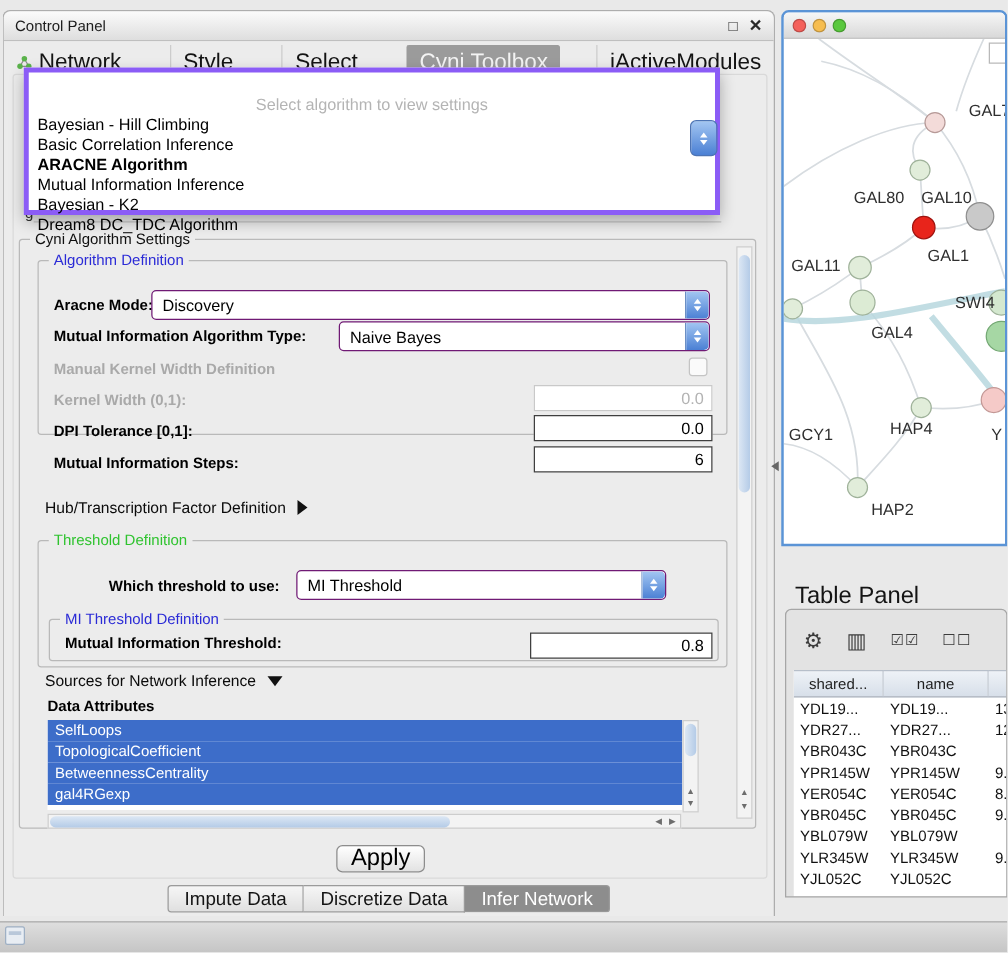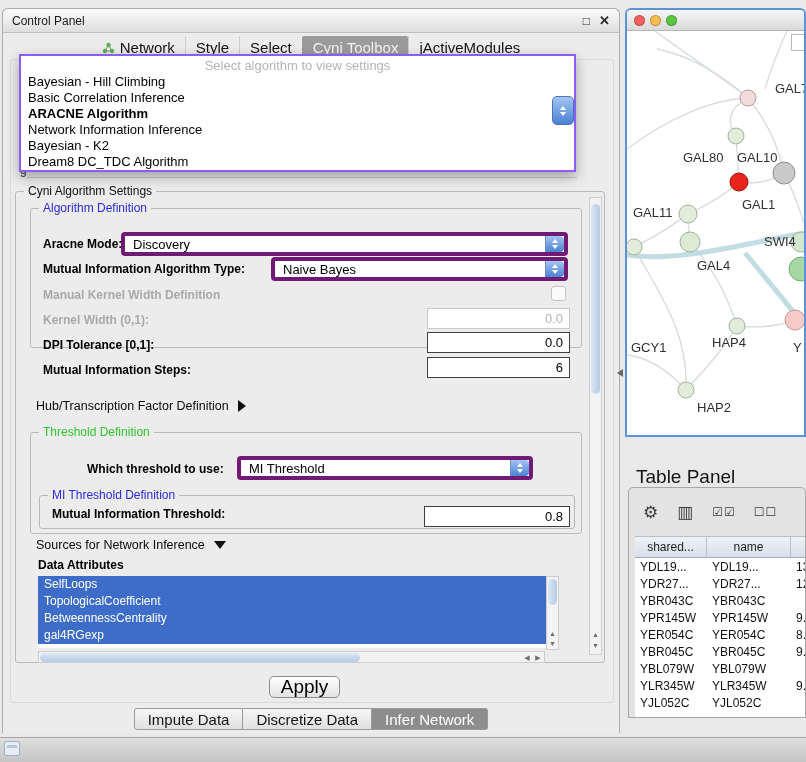--- a/index.html
+++ b/index.html
@@ -8,44 +8,44 @@
 .desktop{position:relative;width:806px;height:762px;overflow:hidden;background:#e9e9e9}
 
 
 .cp{position:absolute;left:2px;top:8px;width:618px;height:725px;background:#ececec;border:1px solid #adadad;border-bottom:none;border-radius:6px 6px 0 0}
 .cp-titlebar{position:absolute;left:0;top:0;right:0;height:24px;background:linear-gradient(#fbfbfb,#dedede);border-bottom:1px solid #bfbfbf;border-radius:6px 6px 0 0;display:flex;align-items:center;padding:0 9px}
 .cp-title{font-size:12px;color:#1c1c1c}
 .spacer{flex:1}
 .tb-btn{font-size:12px;color:#2a2a2a;margin-left:9px;line-height:12px}
 .tb-btn.close{font-weight:bold;font-size:13px}
 .cp-inner{position:absolute;left:7px;top:50px;width:604px;height:644px;border:1px solid #d9d9d9;border-radius:3px}
-.cp-tabs{position:absolute;left:0;top:27px;width:100%;display:flex;justify-content:center;font-size:15px;color:#141414}
+.cp-tabs{position:absolute;left:0;top:27px;width:100%;display:flex;justify-content:space-between;font-size:18px;color:#141414}
 .cp-tab{display:flex;align-items:center;gap:5px;padding:3px 10px;border-left:1px solid #cccccc;white-space:nowrap}
 .cp-tab:first-child{border-left:none}
 .cp-tab.selected{background:#9b9b9b;color:#f4f4f4;border-radius:2px;border-left-color:#9b9b9b}
 
 
-.alg-popup{position:absolute;left:16px;top:45px;width:557px;height:118px;background:#fff;border:2px solid #8b5cf6;box-shadow:0 5px 12px rgba(0,0,0,.32);z-index:30;padding-top:2px;font-size:13px}
+.alg-popup{position:absolute;left:16px;top:45px;width:557px;height:118px;background:#fff;border:4px solid #8b5cf6;box-shadow:0 5px 12px rgba(0,0,0,.32);z-index:30;padding-top:18px;font-size:13px}
 .alg-placeholder{height:16px;line-height:16px;text-align:center;color:#b4b4b4}
 .alg-item{height:16px;line-height:16px;padding:0 7px;color:#000;white-space:nowrap}
 .alg-item.selected{font-weight:bold}
 .combo-frag{position:absolute;left:549px;top:87px;width:22px;height:29px;z-index:31;background:linear-gradient(#a3c6f2,#4b80d4);border:1px solid #4d74b4;border-radius:5px;display:flex;flex-direction:column;align-items:center;justify-content:center;gap:2px}
 .frag-g{position:absolute;left:17px;top:154px;font-size:12px;color:#333;z-index:1}
 .frag-line{position:absolute;left:24px;top:168px;width:550px;height:1px;background:#c6c6c6;z-index:0}
 
 
 .gb{position:absolute;border:1px solid #b9b9b9;border-radius:3px}
 .gbt{position:absolute;top:-8px;left:8px;background:#ececec;padding:0 4px;font-size:12px;color:#101010;white-space:nowrap}
 .gbt.blue{color:#2b2bd6}
 .gbt.green{color:#2fc32f}
 
 .flabel{position:absolute;font-size:12px;font-weight:bold;color:#000;white-space:nowrap}
 .flabel.disabled{color:#a9a9a9}
 
-.combo{position:absolute;height:24px;background:#fff;border:4px solid #701a75;border-radius:4px;display:flex;align-items:flex-end;overflow:hidden}
+.combo{position:absolute;height:24px;background:#fff;border:1px solid #701a75;border-radius:4px;display:flex;align-items:center;overflow:hidden}
 .combo-val{flex:1;padding:0 8px;font-size:13px;color:#000;white-space:nowrap}
 .combo-cap{width:19px;align-self:stretch;background:linear-gradient(#a3c6f2,#4b80d4);border-left:1px solid #6b8fc4;border-radius:0 4px 4px 0;display:flex;flex-direction:column;align-items:center;justify-content:center;gap:2px}
 .tri-up{display:block;width:0;height:0;border-left:3px solid transparent;border-right:3px solid transparent;border-bottom:4px solid #fff}
 .tri-dn{display:block;width:0;height:0;border-left:3px solid transparent;border-right:3px solid transparent;border-top:4px solid #fff}
 
 .tfield{position:absolute;height:21px;background:#fff;border:1px solid #3f3f3f;font-size:13px;color:#000;display:flex;align-items:center;justify-content:flex-end;padding:0 6px}
 .tfield.disabled{border-color:#c9c9c9;color:#b3b3b3}
 .checkbox{position:absolute;width:15px;height:15px;background:#fafafa;border:1px solid #c4c4c4;border-radius:3px}
 
 .sec-row{position:absolute;display:flex;align-items:center;gap:9px;font-size:12.5px;color:#0a0a0a;white-space:nowrap}
@@ -138,21 +138,21 @@
 
     <span class="frag-g">g</span>
     <div class="frag-line"></div>
 
     <div class="alg-popup">
       <div class="alg-placeholder">Select algorithm to view settings</div>
       <div>
           <div class="alg-item">Bayesian - Hill Climbing</div>
           <div class="alg-item">Basic Correlation Inference</div>
           <div class="alg-item selected">ARACNE Algorithm</div>
-          <div class="alg-item">Network Information Inference</div>
+          <div class="alg-item">Mutual Information Inference</div>
           <div class="alg-item">Bayesian - K2</div>
           <div class="alg-item">Dream8 DC_TDC Algorithm</div>
         </div>
     </div>
     <div class="combo-frag">
         <i class="tri-up"></i>
         <i class="tri-dn"></i>
       </div>
 
     <div class="gb" style="left:12px;top:182px;width:590px;height:472px">

